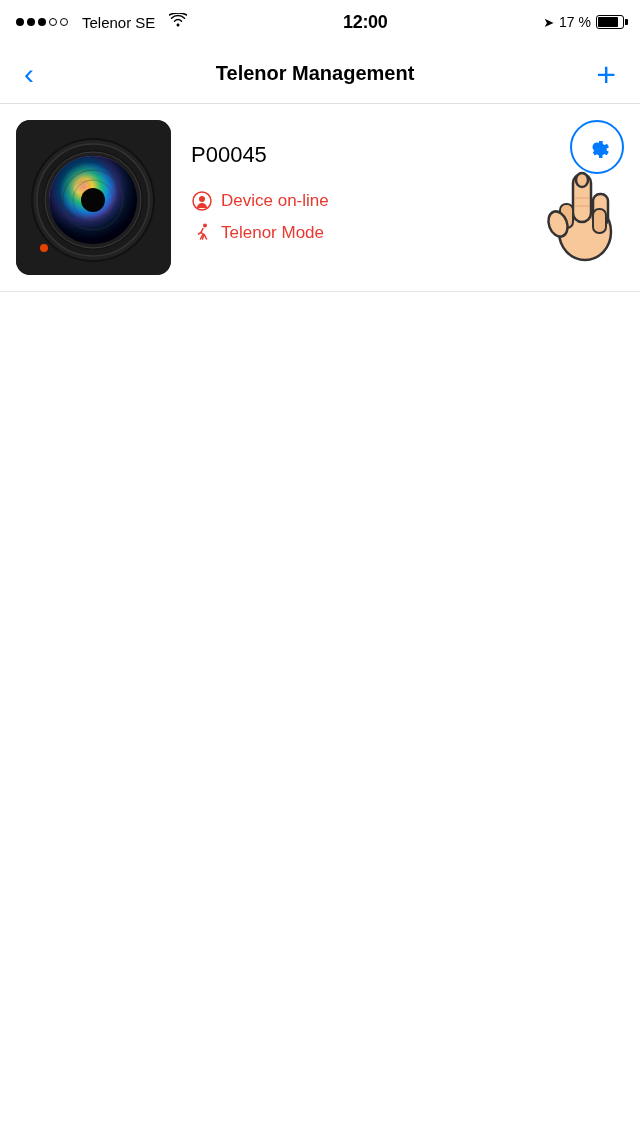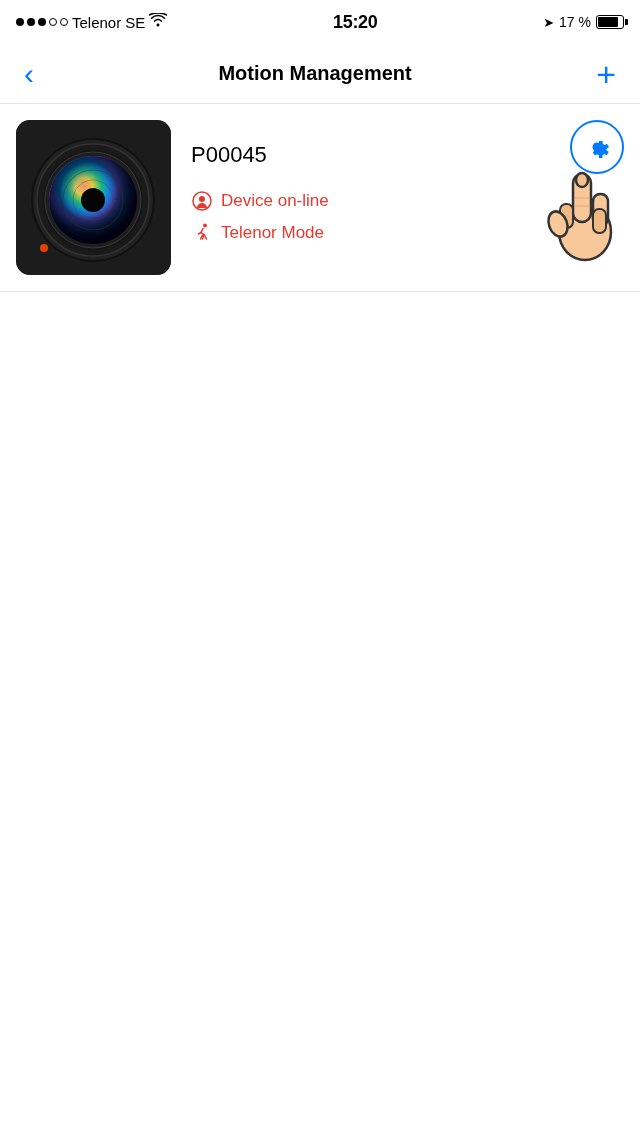--- a/index.html
+++ b/index.html
@@ -18,21 +18,21 @@
       height: 44px;
       display: flex;
       align-items: center;
       justify-content: space-between;
       padding: 0 16px;
       background: #fff;
     }
     .status-left {
       display: flex;
       align-items: center;
-      gap: 0;
+      gap: 10px;
       font-size: 15px;
       font-weight: 500;
     }
     .signal-dots {
       display: flex;
       gap: 3px;
       align-items: center;
     }
     .dot {
       width: 8px;
@@ -236,35 +236,35 @@
     <span class="carrier">Telenor SE</span>
     <span class="wifi-icon">
       <svg width="18" height="14" viewBox="0 0 18 14" fill="none">
         <path d="M9 10.5C9.8 10.5 10.5 11.2 10.5 12C10.5 12.8 9.8 13.5 9 13.5C8.2 13.5 7.5 12.8 7.5 12C7.5 11.2 8.2 10.5 9 10.5Z" fill="#000"></path>
         <path d="M5.5 8.2C6.6 7.1 8 6.5 9 6.5C10 6.5 11.4 7.1 12.5 8.2" stroke="#000" stroke-width="1.5" stroke-linecap="round" fill="none"></path>
         <path d="M2.5 5.2C4.3 3.4 6.6 2.5 9 2.5C11.4 2.5 13.7 3.4 15.5 5.2" stroke="#000" stroke-width="1.5" stroke-linecap="round" fill="none"></path>
         <path d="M0 2.2C2.4 0.8 5.6 0 9 0C12.4 0 15.6 0.8 18 2.2" stroke="#000" stroke-width="1.5" stroke-linecap="round" fill="none"></path>
       </svg>
     </span>
   </div>
-  <div class="status-center">15:20</div>
+  <div class="status-center">12:00</div>
   <div class="status-right">
     <span class="location-arrow">➤</span>
     <span>17 %</span>
     <div class="battery-container">
       <div class="battery">
         <div class="battery-fill"></div>
       </div>
     </div>
   </div>
 </div>
 
 <div class="nav-bar">
   <span class="nav-back">‹</span>
-  <span class="nav-title">Motion Management</span>
+  <span class="nav-title">Telenor Management</span>
   <span class="nav-add">+</span>
 </div>
 
 <div class="device-list">
   <div class="device-item">
 
     <div class="camera-thumbnail">
       <svg class="camera-lens-svg" viewBox="0 0 155 155" xmlns="http://www.w3.org/2000/svg">
 
         <rect width="155" height="155" rx="14" fill="#1c1c1c"></rect>

